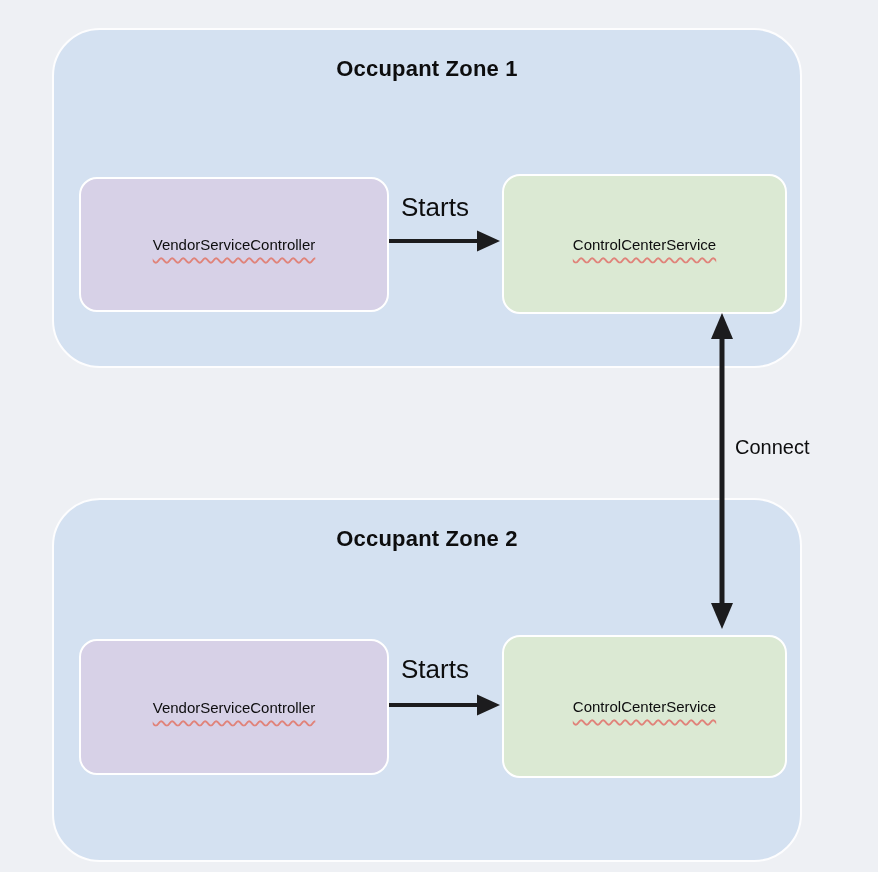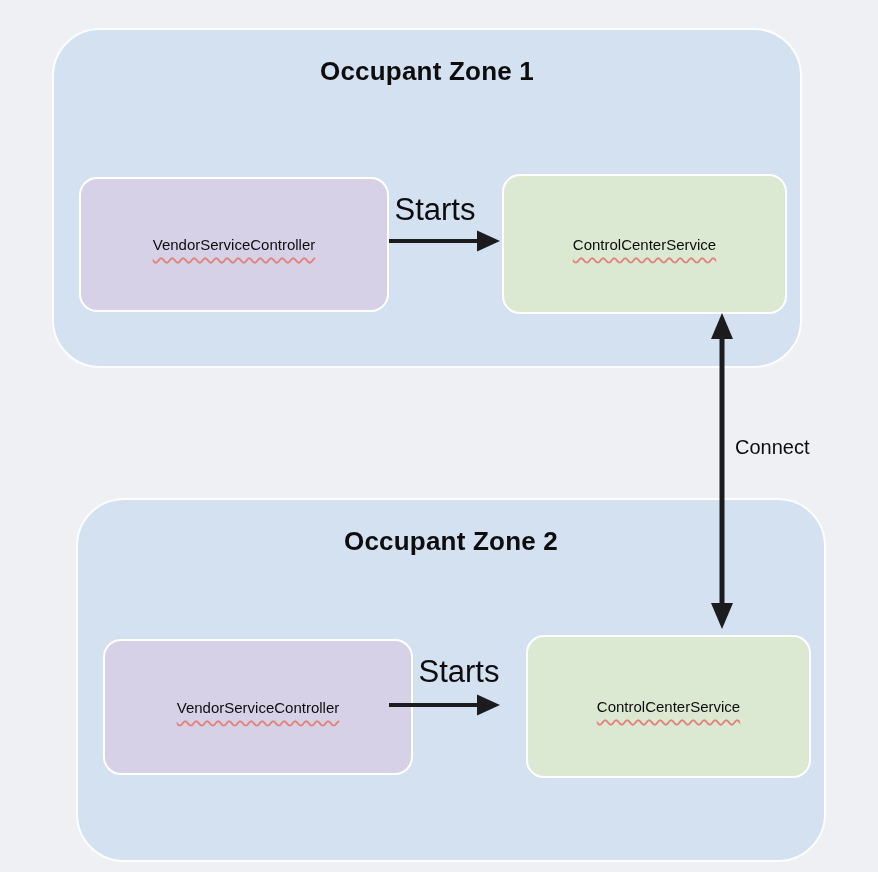--- a/index.html
+++ b/index.html
@@ -27,26 +27,26 @@
   }
   .zone{
     position:absolute;
     left:52px;width:750px;
     background:var(--zone_fill);
     border:2px solid var(--zone_border);
     border-radius:48px;
     box-sizing:border-box;
   }
   .zone1{top:28px;height:340px;}
-  .zone2{top:498px;height:364px;margin-left:24px;}
+  .zone2{top:498px;height:364px;}
   .zone-title{
     position:absolute;
     top:26px;left:0;right:0;
     text-align:center;
-    font-size:26px;
+    font-size:22px;
     font-weight:700;
     letter-spacing:0.2px;
   }
   .node{
     position:absolute;
     border:2px solid var(--node_border);
     border-radius:18px;
     box-sizing:border-box;
     display:flex;
     align-items:center;
@@ -71,21 +71,21 @@
     white-space:nowrap;
     text-decoration-line:underline;
     text-decoration-style:wavy;
     text-decoration-color:var(--squiggle);
     text-decoration-thickness:1.5px;
     text-underline-offset:7px;
     text-decoration-skip-ink:none;
   }
   .edge-label{
     position:absolute;
-    font-size:31px;
+    font-size:26px;
     font-weight:500;
     color:var(--text);
     white-space:nowrap;
   }
   .starts-label{
     left:329px;top:162px;
     width:104px;
     text-align:center;
   }
   .zone2 .starts-label{top:154px;}

